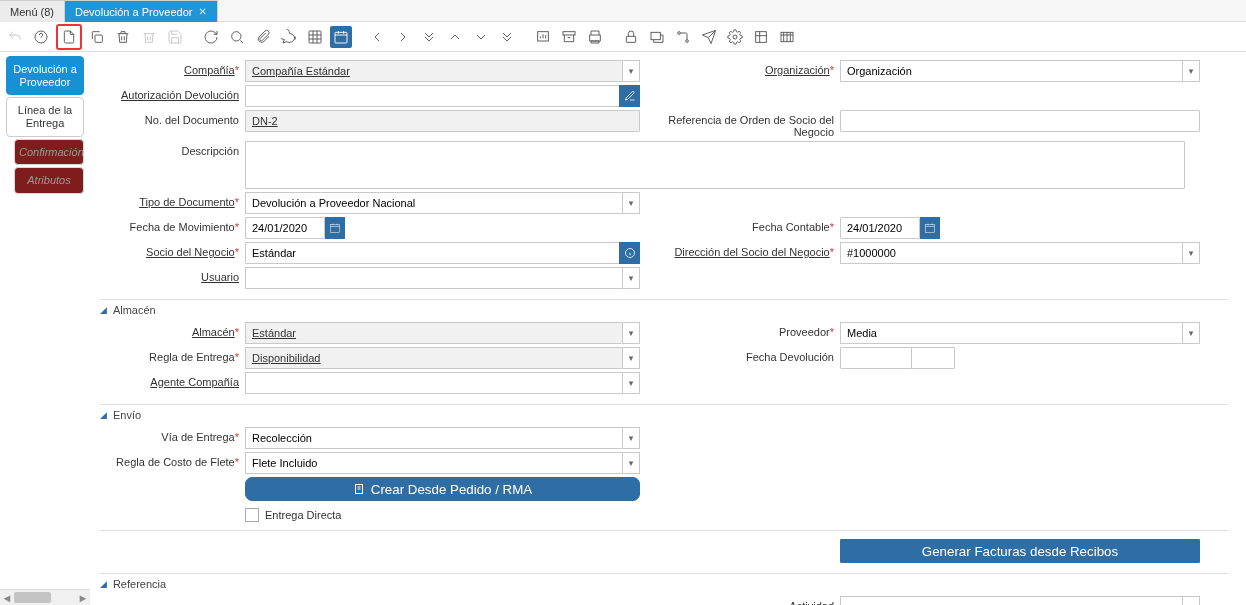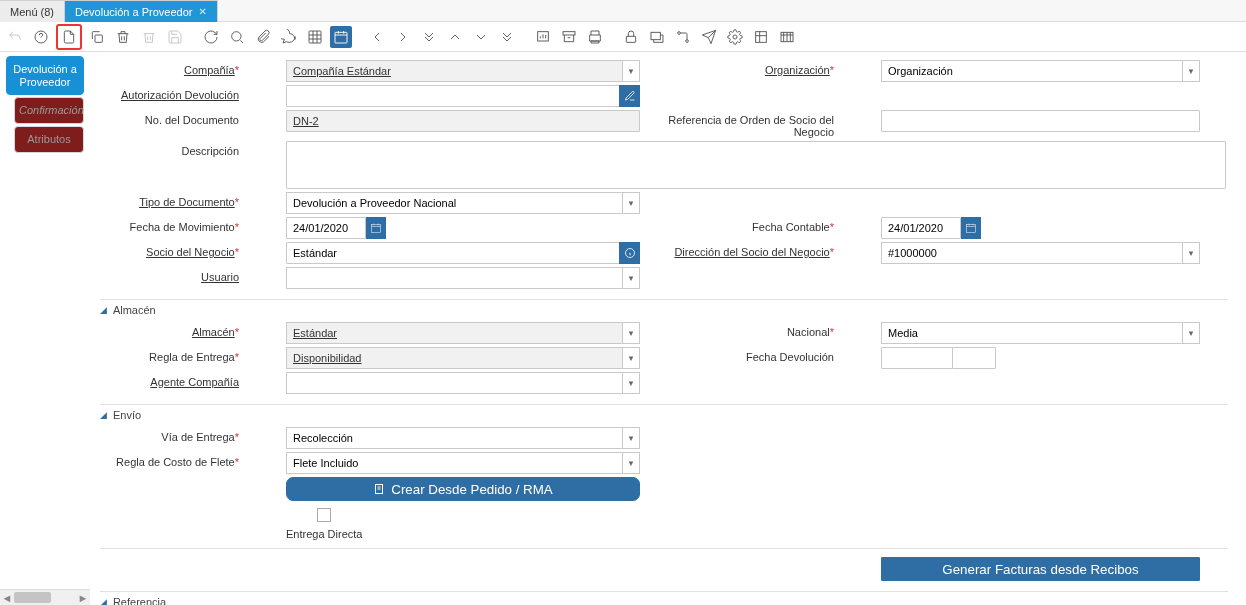--- a/index.html
+++ b/index.html
@@ -127,21 +127,20 @@
   .form-area::-webkit-scrollbar { width: 14px; }
   .form-area::-webkit-scrollbar-track { background: #f0f0f0; }
   .form-area::-webkit-scrollbar-thumb { background: #c0c0c0; border-radius: 2px; }
   .row {
     display: flex;
     margin-bottom: 3px;
   }
   .col-half {
     display: flex;
     align-items: flex-start;
-    gap: 41px;
   }
   .col-half.left { width: 540px; }
   .col-half.right { width: 560px; margin-left: 0; }
   .field-label {
     width: 145px;
     text-align: right;
     padding-right: 6px;
     padding-top: 4px;
     font-size: 11px;
     color: #333;
@@ -207,21 +206,21 @@
     margin-right: 6px; color: #2f6ea5; font-size: 9px; cursor:pointer;
   }
   .group-header .title { font-weight: normal; color: #444; }
   .btn-primary {
     background: #2f6ea5; color: #fff; border: 1px solid #2f6ea5;
     height: 24px; display:flex; align-items:center; justify-content:center;
     cursor:pointer; border-radius:1px; gap:6px;
     padding: 0 12px;
   }
   .btn-primary.full { width: 100%; border-radius: 7px; }
-  .checkbox-wrap { display:flex; align-items:center; gap:6px; padding-top:4px;flex-direction:column;}
+  .checkbox-wrap { display:flex; align-items:center; gap:6px; padding-top:4px;}
   .checkbox-wrap .box { width:14px; height:14px; border:1px solid #aaa; background:#fff; }
   hr.sep { border:none; border-top:1px solid #e0e0e0; margin: 8px 0; }
 </style>
 </head>
 <body>
 
 <div class="top-tabs">
   <div class="top-tab">
     <span>Menú (8)</span>
   </div>
@@ -399,27 +398,30 @@
     </div>
 </div>
 
 <div class="main-body">
 
   <div class="sidebar">
     <div class="side-card-group">
       <div class="side-card active">
         <span>Devolución a Proveedor</span>
       </div>
+      <div class="side-card">
+        <span>Línea de la Entrega</span>
+      </div>
     </div>
     <div style="padding-left:14px; margin-top:2px;">
       <div class="side-card inactive-tab" style="width:70px;">
         <span style="font-style:italic;">Confirmación</span>
       </div>
       <div class="side-card inactive-tab" style="width:70px;">
-        <span style="">Atributos</span>
+        <span style="font-style:italic;">Atributos</span>
       </div>
     </div>
     <div class="side-scroll">
       <div class="arrow">◄</div>
       <div class="track">
           <div class="thumb"></div>
         </div>
       <div class="arrow">►</div>
     </div>
   </div>
@@ -573,21 +575,21 @@
       <div class="col-half left">
         <div class="field-label"><span class="underline">Almacén</span><span class="req">*</span></div>
         <div class="field-ctrl">
           <div class="combo">
             <input class="input disabled" readonly="" value="Estándar" style="">
             <div class="combo-btn">▾</div>
           </div>
         </div>
       </div>
       <div class="col-half right">
-        <div class="field-label"><span>Nacional</span><span class="req">*</span></div>
+        <div class="field-label"><span>Proveedor</span><span class="req">*</span></div>
         <div class="field-ctrl">
           <div class="combo">
             <input class="input" value="Media" style="">
             <div class="combo-btn">▾</div>
           </div>
         </div>
       </div>
     </div>
 
     <div class="row">

